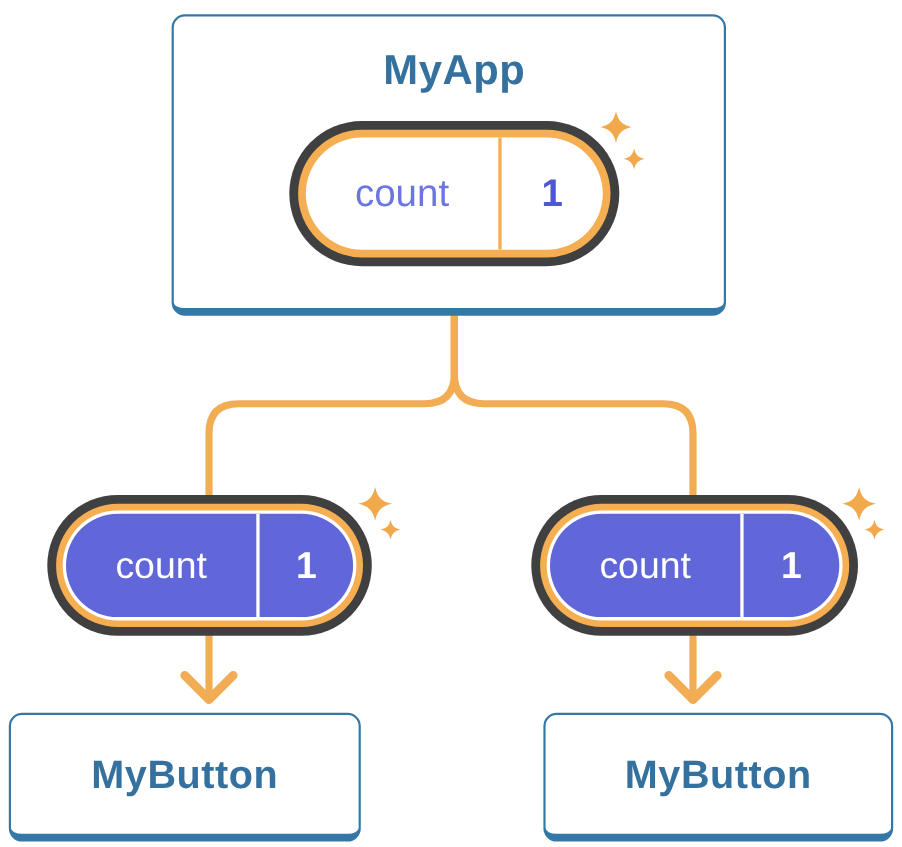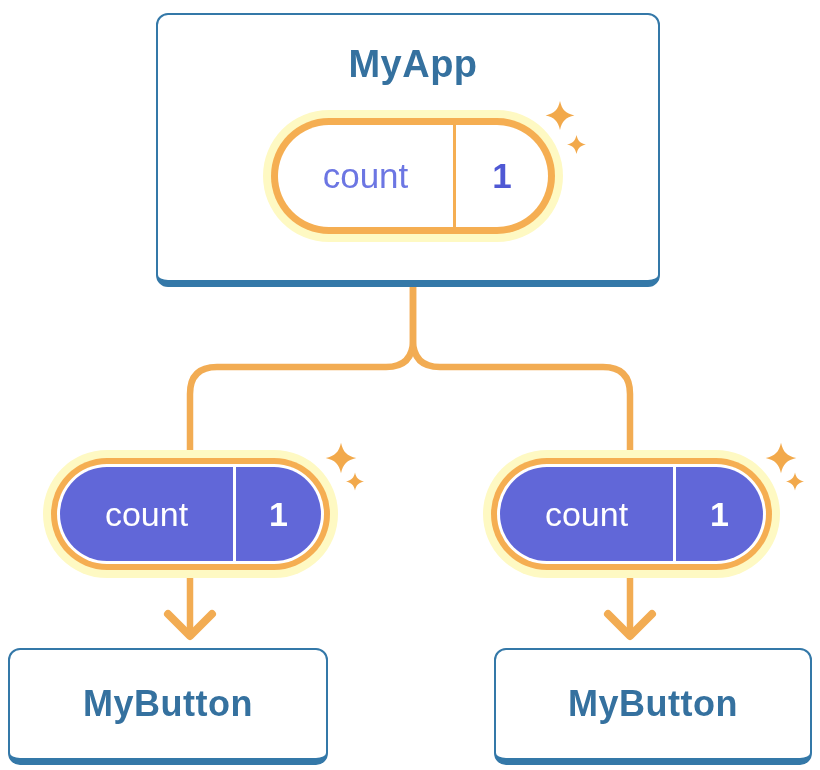--- a/index.html
+++ b/index.html
@@ -45,21 +45,21 @@
   }
   .myapp-title {
     position: absolute;
     left: 0; top: 28px; width: 100%; padding-left: 10px;
   }
 
   
   .pill-outer {
     position: absolute;
     border-radius: 999px;
-    background: #fef9c3;   
+    background: #404040;   
     padding: 8px;
     z-index: 3;
     text-align: right;
   }
   .pill-mid {
     border-radius: 999px;
     background: #F5AE52;   
     width: 100%; height: 100%;
     padding: 7px;
   }

